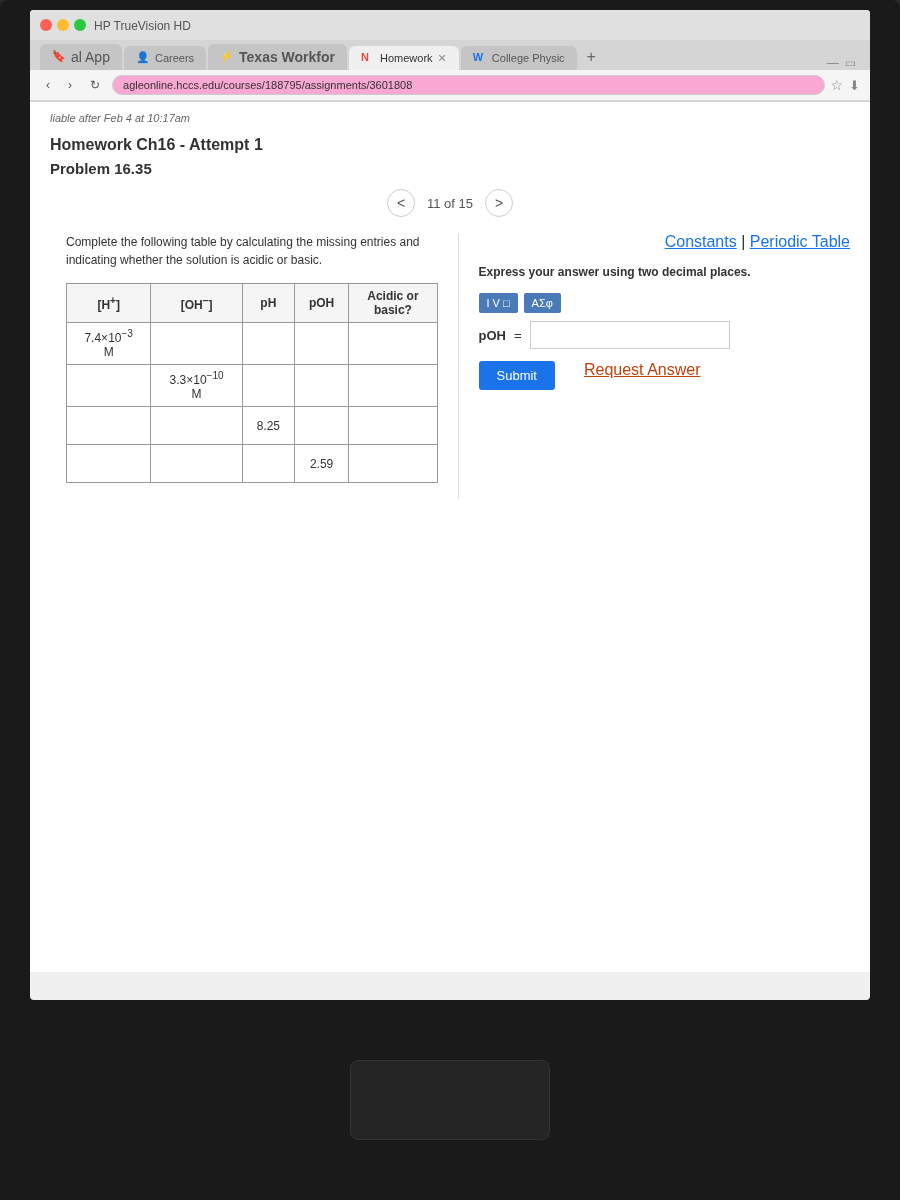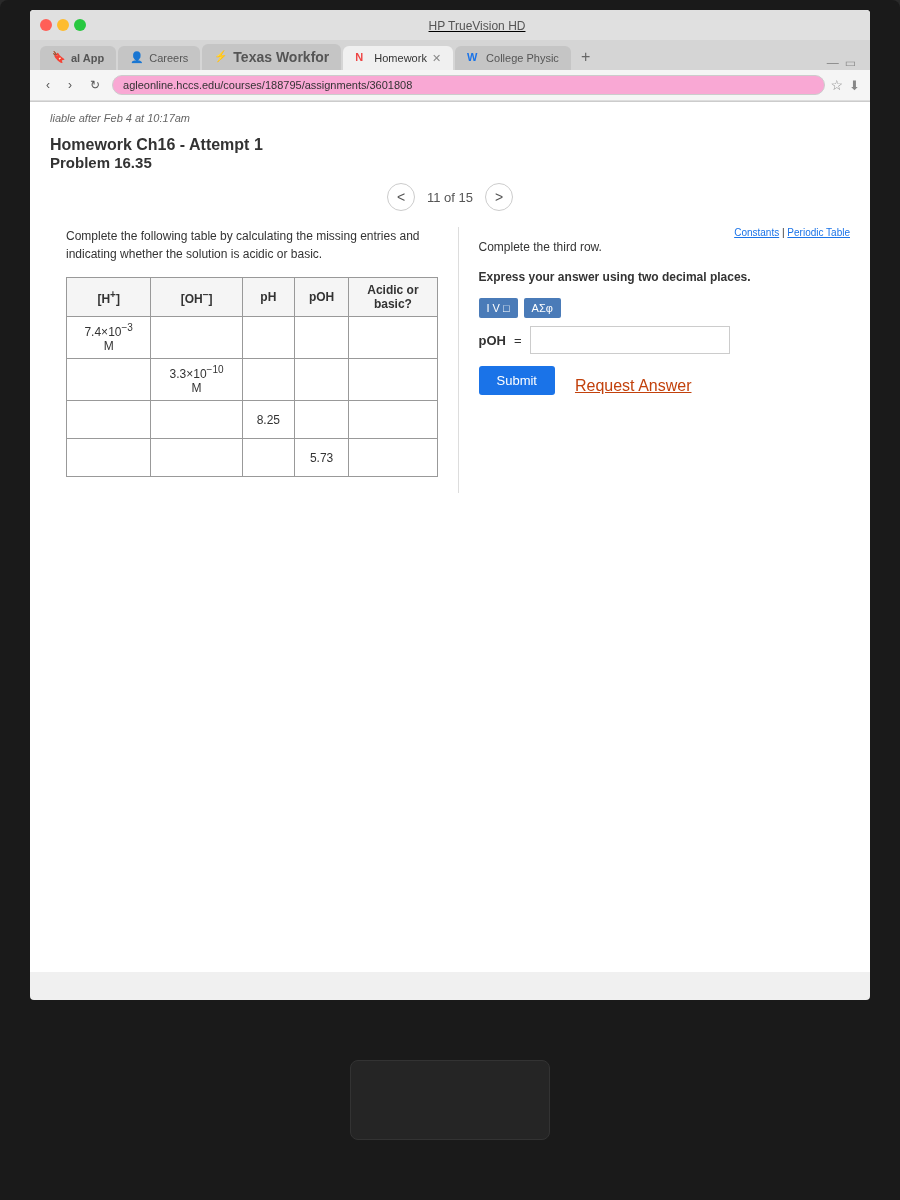--- a/index.html
+++ b/index.html
@@ -165,20 +165,21 @@
     .due-text {
       font-size: 11px;
       color: #666;
       margin-bottom: 12px;
       font-style: italic;
     }
 
     .homework-title {
       font-size: 16px;
       font-weight: bold;
+      margin-bottom: 6px;
       color: #333;
     }
 
     .problem-title {
       font-size: 15px;
       font-weight: bold;
       margin-bottom: 12px;
       color: #333;
     }
 
@@ -219,22 +220,23 @@
     }
 
     .right-col {
       flex: 1;
       border-left: 1px solid #ddd;
       padding-left: 20px;
     }
 
     .constants-links {
       text-align: right;
-      font-size: 10px;
+      font-size: 16px;
       color: #1a73e8;
+      margin-bottom: 12px;
     }
 
     .constants-links span {
       cursor: pointer;
       text-decoration: underline;
     }
 
     .constants-links .divider {
       color: #333;
       text-decoration: none;
@@ -324,22 +326,22 @@
     .answer-input {
       border: 1px solid #ccc;
       padding: 4px 8px;
       font-size: 12px;
       width: 200px;
       height: 28px;
     }
 
     .action-buttons {
       display: flex;
-      align-items: flex-end;
-      gap: 20px;
+      align-items: flex-start;
+      gap: 29px;
     }
 
     .submit-btn {
       background: #1a73e8;
       color: white;
       border: none;
       padding: 7px 18px;
       font-size: 13px;
       cursor: pointer;
       border-radius: 3px;
@@ -391,29 +393,29 @@
   <div class="screen">
 
     <div class="browser-chrome">
 
       <div class="browser-top-bar">
         <div class="window-controls">
           <div class="win-btn close"></div>
           <div class="win-btn minimize"></div>
           <div class="win-btn maximize"></div>
         </div>
-        <div style="flex:1; text-align:center;text-decoration:underline;">
+        <div style="flex:1; ">
           <span style="font-size:12px; color:#555;">HP TrueVision HD</span>
         </div>
       </div>
 
       <div class="tabs-bar">
         <div class="tab inactive">
           <span class="tab-favicon">🔖</span>
-          <span style="font-size:11px;font-weight:bold;">al App</span>
+          <span style="font-size:14px;">al App</span>
         </div>
         <div class="tab inactive">
           <span class="tab-favicon">👤</span>
           <span style="font-size:11px;">Careers</span>
         </div>
         <div class="tab inactive">
           <span class="tab-favicon">⚡</span>
           <span style="font-size:14px;font-weight:bold;">Texas Workfor</span>
         </div>
         <div class="tab active">
@@ -499,38 +501,35 @@
                 <td></td>
                 <td></td>
                 <td>8.25</td>
                 <td></td>
                 <td></td>
               </tr>
               <tr>
                 <td></td>
                 <td></td>
                 <td></td>
-                <td>5.73</td>
+                <td>2.59</td>
                 <td></td>
               </tr>
             </tbody>
           </table>
         </div>
 
         <div class="right-col">
 
           <div class="constants-links">
             <span>Constants</span>
             <span class="divider"> | </span>
             <span>Periodic Table</span>
           </div>
 
-          <p class="right-instructions">
-            <span>Complete the third row.</span>
-          </p>
           <p class="right-instructions">
             <strong><span>Express your answer using two decimal places.</span></strong>
           </p>
 
           <div class="answer-toolbar">
             <button class="toolbar-btn">
               <span>I</span>
               <span>V</span>
               <span>□</span>
             </button>

